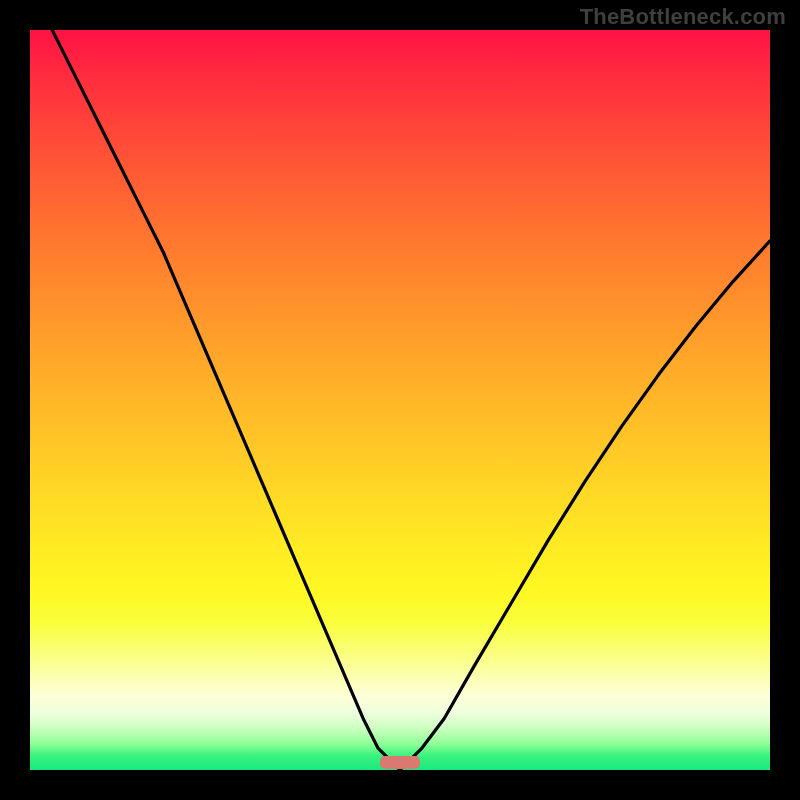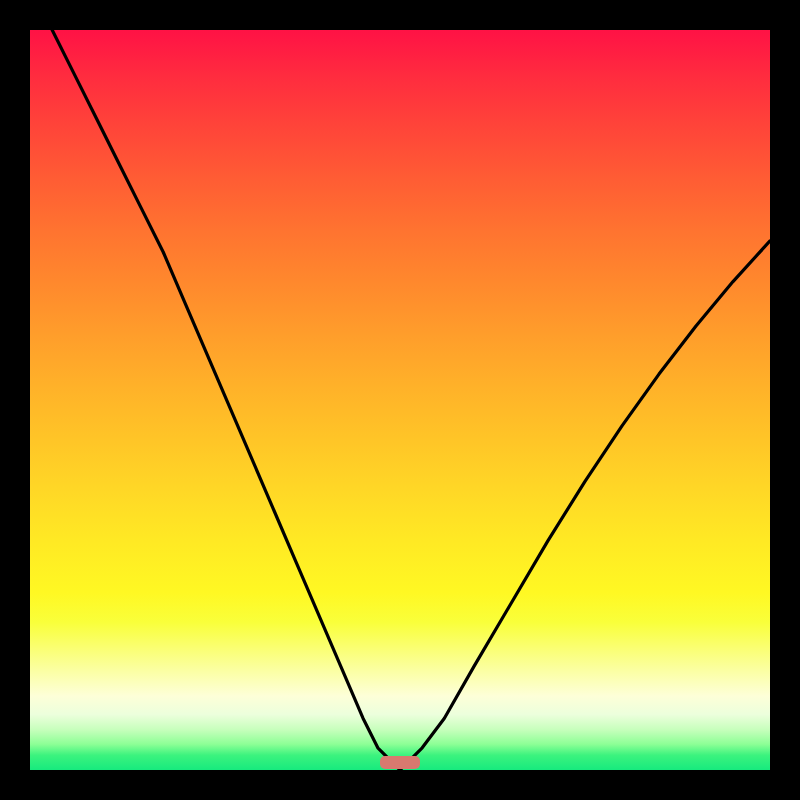--- a/index.html
+++ b/index.html
@@ -76,20 +76,21 @@
     stroke-linejoin: round;
   }
   .marker {
     fill: #d9796f;
   }
 </style>
 </head>
 <body>
 
 <div class="frame">
+  <div class="watermark">TheBottleneck.com</div>
 
   <div class="plot-area">
     <div class="gradient"></div>
 
     <svg class="curve-svg" viewBox="0 0 740 740" preserveAspectRatio="none">
       <path class="curve-path" d="M0.0 -44.4 L22.2 0.0 L44.4 44.4 L66.6 88.8 L88.8 133.2 L111.0 177.6 L133.2 222.0 L155.4 273.8 L177.6 325.6 L199.8 377.4 L222.0 429.2 L244.2 481.0 L266.4 532.8 L288.6 584.6 L310.8 636.4 L333.0 688.2 L347.8 717.8 L362.6 732.6 L370.0 740.0 L377.4 732.6 L392.2 717.8 L414.4 688.2 L444.0 636.4 L481.0 573.5 L518.0 510.6 L555.0 451.4 L592.0 395.9 L629.0 344.1 L666.0 296.0 L703.0 251.6 L740.0 210.9"></path>
       <rect class="marker" rx="5" ry="5" y="726" width="40" height="13" x="350.0"></rect>
     </svg>
   </div>
 </div>

